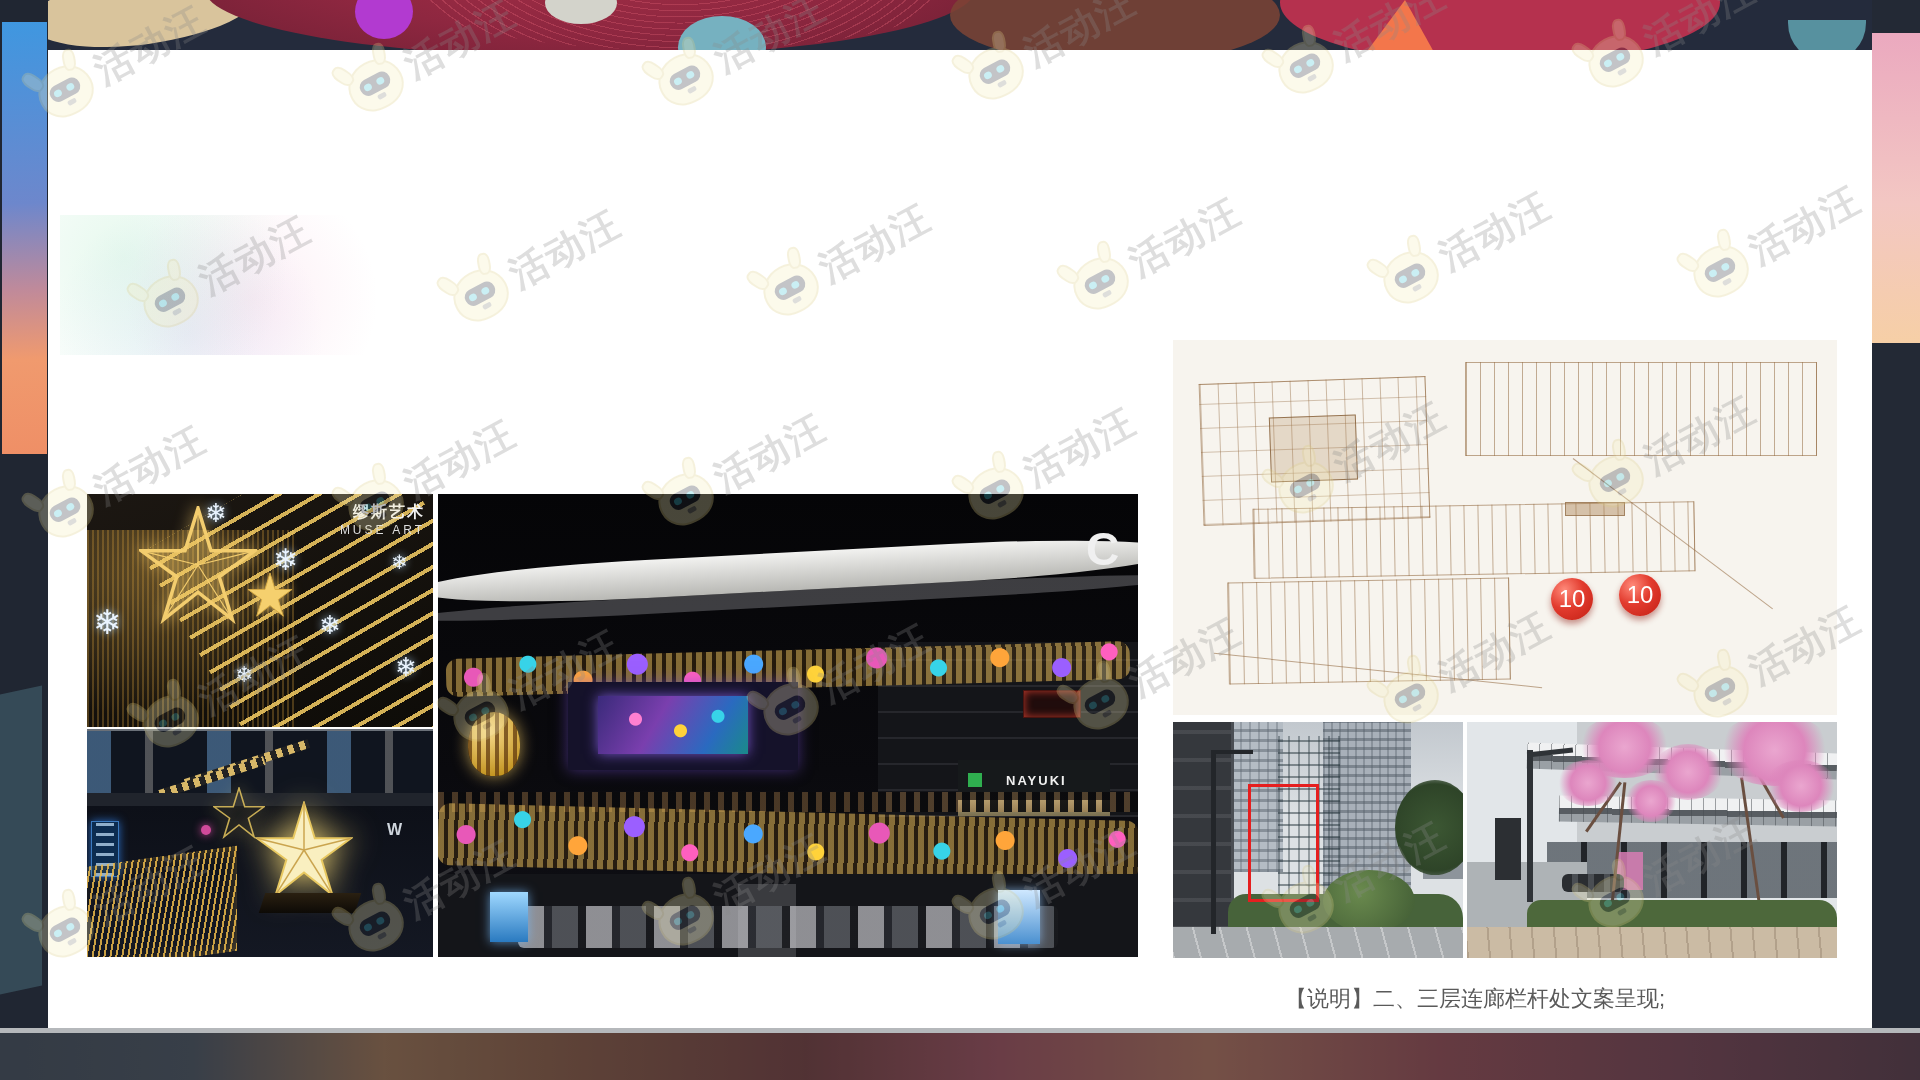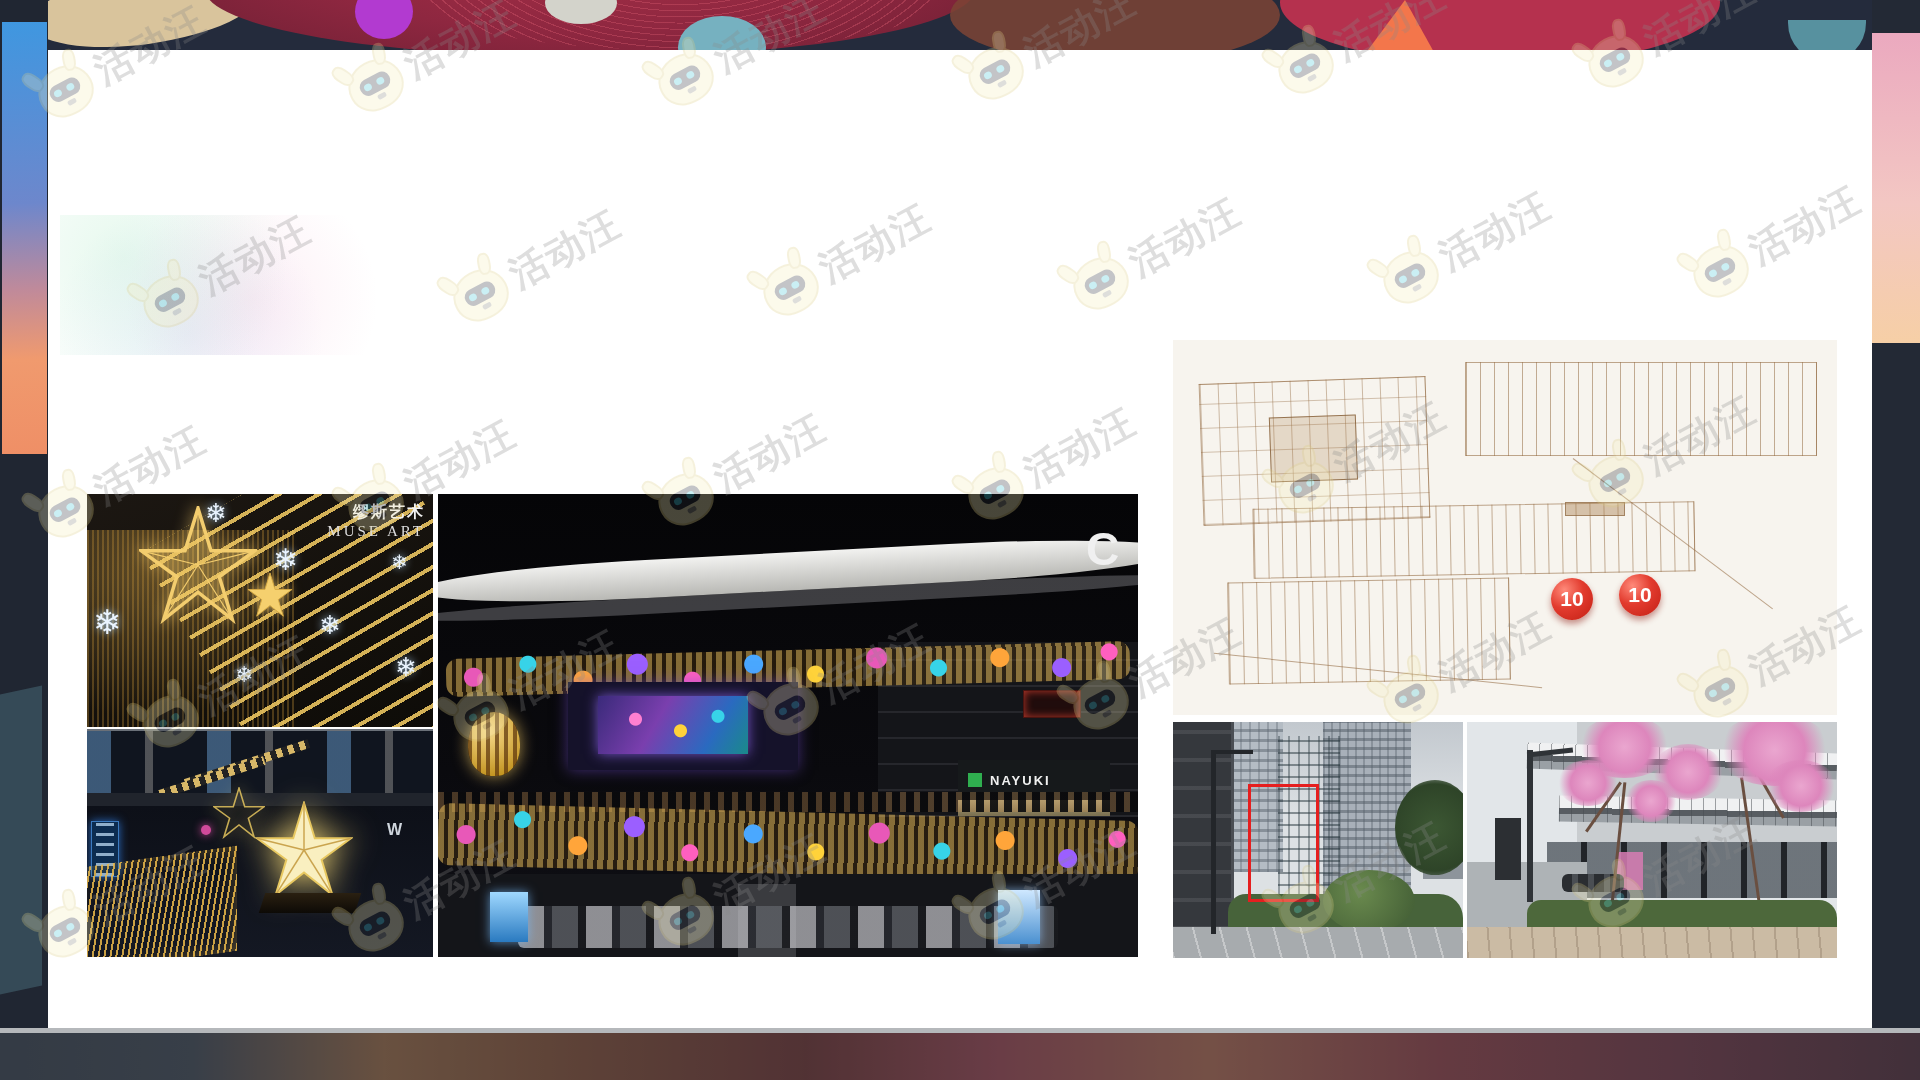--- a/index.html
+++ b/index.html
@@ -53,21 +53,21 @@
   .p1-curtain{position:absolute;left:0;top:36px;width:210px;height:197px;
     background:repeating-linear-gradient(90deg,rgba(216,160,60,.30) 0 2px,transparent 2px 5px),
                radial-gradient(circle at 30% 20%,rgba(230,180,80,.35),transparent 70%);}
   .p1-stairs{position:absolute;right:-40px;top:-30px;width:270px;height:320px;transform:rotate(-30deg);opacity:.9;
     background:repeating-linear-gradient(0deg,rgba(245,205,100,.95) 0 4px,rgba(25,18,10,0) 4px 20px);}
   .p1-star-big{position:absolute;left:52px;top:12px;width:118px;height:118px;filter:drop-shadow(0 0 8px rgba(245,205,110,.8));}
   .p1-star-small{position:absolute;left:160px;top:78px;width:46px;height:46px;filter:drop-shadow(0 0 6px rgba(245,205,110,.8));}
   .snow{position:absolute;color:#eaf4ff;text-shadow:0 0 8px rgba(180,220,255,.9);z-index:3;}
   .p1-brand{position:absolute;right:8px;top:8px;text-align:right;color:#f2f2f2;z-index:3;}
   .p1-brand-cn{font-size:16px;font-weight:bold;letter-spacing:2px;}
-  .p1-brand-en{font-size:15px;letter-spacing:3px;color:#ddd;font-family:Liberation Serif, serif;}
+  .p1-brand-en{font-size:12px;letter-spacing:3px;color:#ddd;}
 
   
   .photo2{left:87px;top:729px;width:346px;height:228px;background:#0b0e14;}
   .p2-shops{position:absolute;left:0;top:0;width:346px;height:64px;border-top:2px solid #6a7078;
     background:repeating-linear-gradient(90deg,rgba(120,180,240,.45) 0 24px,#10151f 24px 58px,rgba(240,240,240,.3) 58px 66px,#10151f 66px 120px);}
   .p2-esc{position:absolute;left:95px;top:30px;width:130px;height:9px;transform:rotate(-18deg);
     background:repeating-linear-gradient(90deg,#d8b868 0 6px,#222 6px 12px);}
   .p2-rail{position:absolute;left:0;top:64px;width:346px;height:13px;background:#20242c;border-bottom:1px solid #3a3f47;}
   .p2-floor{position:absolute;left:0;top:77px;width:346px;height:151px;background:linear-gradient(180deg,#0d1018 0%,#141823 100%);}
   .p2-star{position:absolute;left:168px;top:72px;width:98px;height:98px;filter:drop-shadow(0 0 16px rgba(250,220,120,.95));}
@@ -113,21 +113,21 @@
   .p3-screen::after{content:'';position:absolute;inset:0;
     background:radial-gradient(circle at 25% 40%,#ff7fd0 0 6px,transparent 7px),
                radial-gradient(circle at 55% 60%,#ffd23a 0 6px,transparent 7px),
                radial-gradient(circle at 80% 35%,#37d3e8 0 6px,transparent 7px);}
   .p3-balloon{position:absolute;left:30px;top:218px;width:52px;height:64px;border-radius:50% 50% 45% 45%;
     background:repeating-linear-gradient(90deg,rgba(90,50,10,.7) 0 4px,transparent 4px 9px),radial-gradient(circle at 40% 30%,#f7d98a,#b8860b);
     box-shadow:0 0 16px rgba(240,200,100,.7);}
   .p3-rightblock{position:absolute;left:440px;top:148px;width:260px;height:175px;background:#141519;
     background-image:repeating-linear-gradient(0deg,rgba(120,120,130,.18) 0 2px,transparent 2px 26px);}
   .p3-redsign{position:absolute;left:585px;top:196px;width:56px;height:26px;background:#200c0c;border:1px solid #4a1410;box-shadow:inset 0 0 8px #c0392b;}
-  .p3-nayuki{position:absolute;left:520px;top:266px;width:152px;height:40px;background:#16191b;display:flex;align-items:center;gap:8px;padding-left:10px;box-sizing:border-box;}
+  .p3-nayuki{position:absolute;left:520px;top:266px;width:152px;height:40px;background:#16191b;display:flex;align-items:center;gap:24px;padding-left:10px;box-sizing:border-box;}
   .p3-nayuki-logo{width:14px;height:14px;background:#2fae4f;}
   .p3-nayuki-text{color:#f0f0f0;font-size:13px;letter-spacing:2px;font-weight:bold;}
   .p3-nayuki-glow{position:absolute;left:520px;top:306px;width:152px;height:16px;background:linear-gradient(#cdbd8d,#8a7d58);opacity:.85;}
   .p3-crowd{position:absolute;left:0;top:298px;width:700px;height:20px;
     background:repeating-linear-gradient(90deg,rgba(190,140,80,.35) 0 6px,rgba(10,10,12,.9) 6px 14px);}
   .p3-parking{position:absolute;left:0;top:380px;width:700px;height:83px;background:#141519;}
   .p3-lane{position:absolute;left:300px;top:390px;width:58px;height:73px;background:#3a3b3f;}
   .p3-cars{position:absolute;left:80px;top:412px;width:540px;height:42px;border-radius:6px;opacity:.85;
     background:repeating-linear-gradient(90deg,rgba(200,200,205,.8) 0 26px,#282a30 26px 34px,rgba(95,98,104,.9) 34px 60px,#191a1e 60px 68px);}
   .p3-bill1{position:absolute;left:52px;top:398px;width:38px;height:50px;background:linear-gradient(#9fd8ff,#2a7ac0);box-shadow:0 0 10px rgba(120,190,255,.7);}
@@ -140,21 +140,21 @@
     background-image:repeating-linear-gradient(90deg,rgba(150,110,70,.45) 0 1px,transparent 1px 18px),repeating-linear-gradient(0deg,rgba(150,110,70,.4) 0 1px,transparent 1px 24px);}
   .plan-a::after{content:'';position:absolute;left:30%;top:25%;width:38%;height:45%;border:1px solid rgba(130,90,50,.8);background:rgba(170,130,85,.25);}
   .plan-b{left:292px;top:22px;width:350px;height:92px;}
   .plan-c{left:80px;top:165px;width:440px;height:68px;transform:rotate(-1deg);}
   .plan-d{left:55px;top:240px;width:280px;height:100px;transform:rotate(-1deg);}
   .plan-diag1{position:absolute;left:400px;top:118px;width:250px;height:1px;background:rgba(150,110,70,.6);transform:rotate(37deg);transform-origin:left center;}
   .plan-diag2{position:absolute;left:40px;top:330px;width:330px;height:1px;background:rgba(150,110,70,.6);transform:rotate(6deg);}
   .plan-label{position:absolute;left:392px;top:162px;width:58px;height:12px;background:rgba(170,130,85,.45);border:1px solid rgba(130,90,50,.6);}
   .marker{position:absolute;width:42px;height:42px;border-radius:50%;display:flex;align-items:center;justify-content:center;z-index:3;
     background:radial-gradient(circle at 32% 28%,#ff8a7a 0%,#e23b2e 45%,#c21f14 100%);
-    box-shadow:0 4px 6px rgba(140,25,15,.45);color:#fff;font-weight:bold;font-size:21px;}
+    box-shadow:0 4px 6px rgba(140,25,15,.45);color:#fff;font-weight:normal;font-size:24px;}
 
   
   .photo4{left:1173px;top:722px;width:290px;height:236px;background:linear-gradient(#c2c8ce 0%,#dde1e4 40%);}
   .p4-t1{position:absolute;left:40px;top:0;width:70px;height:150px;background:#b4bcc4;
     background-image:repeating-linear-gradient(0deg,rgba(90,100,110,.5) 0 3px,transparent 3px 10px),repeating-linear-gradient(90deg,rgba(90,100,110,.35) 0 2px,transparent 2px 9px);}
   .p4-t2{position:absolute;left:150px;top:0;width:88px;height:172px;background:#a8b0b9;
     background-image:repeating-linear-gradient(0deg,rgba(80,90,100,.5) 0 3px,transparent 3px 9px),repeating-linear-gradient(90deg,rgba(80,90,100,.35) 0 2px,transparent 2px 8px);}
   .p4-glass{position:absolute;left:105px;top:14px;width:62px;height:162px;background:linear-gradient(100deg,#5f7582,#8fa2ab 60%,#6d838e);
     background-image:repeating-linear-gradient(0deg,rgba(40,55,62,.5) 0 2px,transparent 2px 12px),repeating-linear-gradient(90deg,rgba(40,55,62,.4) 0 2px,transparent 2px 10px);}
   .p4-left{position:absolute;left:0;top:0;width:58px;height:236px;background:#35383d;border-right:3px solid #4a4e54;
@@ -356,20 +356,21 @@
     <div class="blossom" style="left:110px;top:-6px;width:95px;height:62px;"></div>
     <div class="blossom" style="left:185px;top:22px;width:72px;height:56px;"></div>
     <div class="blossom" style="left:90px;top:38px;width:62px;height:46px;"></div>
     <div class="blossom" style="left:250px;top:-8px;width:115px;height:72px;"></div>
     <div class="blossom" style="left:298px;top:38px;width:72px;height:52px;"></div>
     <div class="blossom" style="left:158px;top:58px;width:52px;height:42px;"></div>
     <div class="p5-hedge"></div>
     <div class="p5-path"></div>
   </div>
 
+  <div class="right-caption">【说明】二、三层连廊栏杆处文案呈现;</div>
 
   <div id="wm-layer">
       <div class="wm" style="left: 30px; top: 35px;">
         <div class="wm-head">
           <div class="wm-ear1"></div>
           <div class="wm-ear2"></div>
           <div class="wm-visor">
             <div class="wm-eye l"></div>
             <div class="wm-eye r"></div>
           </div>

